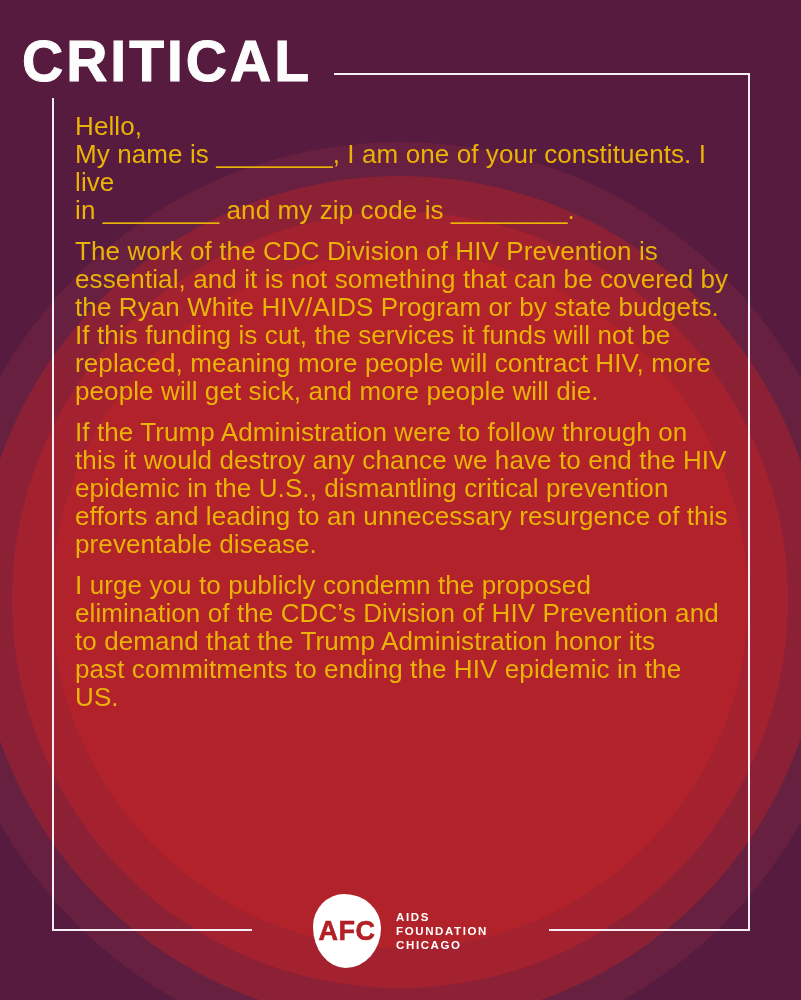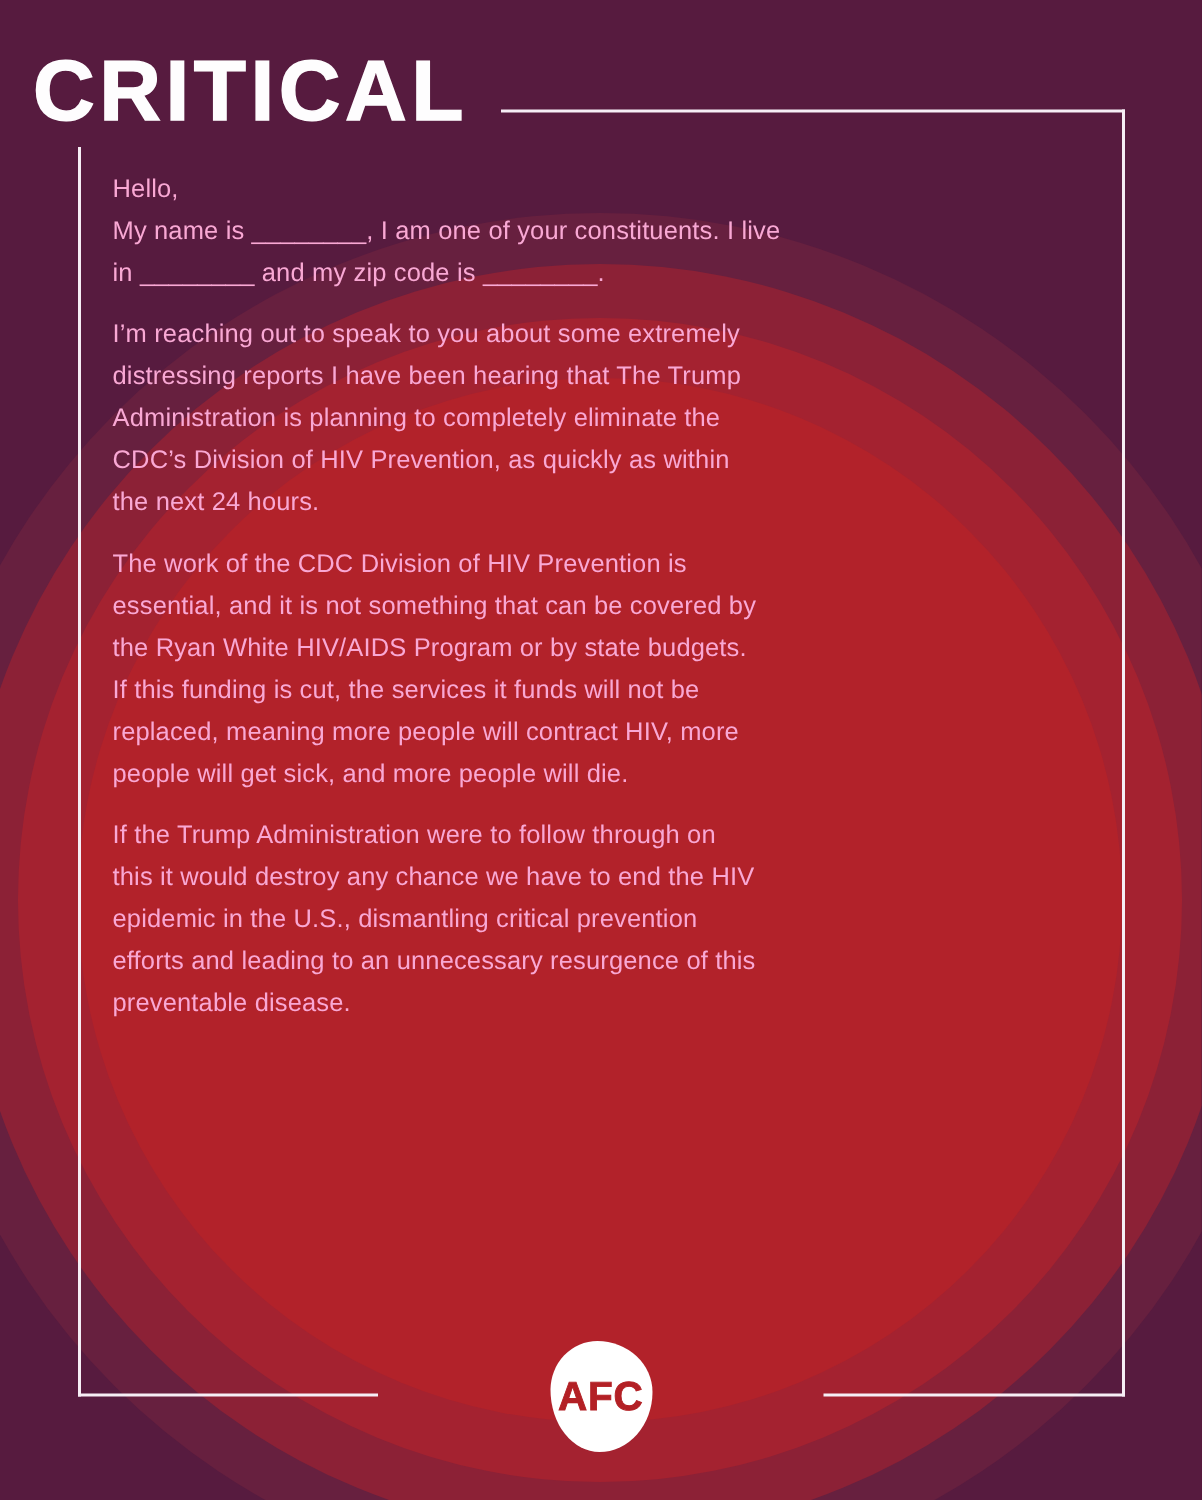--- a/index.html
+++ b/index.html
@@ -38,22 +38,22 @@
     letter-spacing: 3px;
     line-height: 74px;
     -webkit-text-stroke: 1px #fefdfe;
   }
 
   .script {
     position: absolute;
     left: 75px; top: 112px;
     width: 662px;
     z-index: 3;
-    color: #f9a8d4;
-    font-size: 17px;
+    color: #eab308;
+    font-size: 26px;
     line-height: 28px;
     letter-spacing: 0.1px;
   }
   .script p {
     margin: 0 0 13px 0;
     white-space: pre-line;
   }
 
   .logo-lockup {
     position: absolute;
@@ -108,35 +108,40 @@
 <div class="frame-line frame-bottom-right"></div>
 
 <h1 class="poster-title">
   <span>CRITICAL</span>
 </h1>
 
 <div class="script">
   <p>Hello,
 My name is ________, I am one of your constituents. I live
 in ________ and my zip code is ________.</p>
-  <p>I’m reaching out to speak to you about some extremely
-distressing reports I have been hearing that The Trump
-Administration is planning to completely eliminate the
-CDC’s Division of HIV Prevention, as quickly as within
-the next 24 hours.</p>
   <p>The work of the CDC Division of HIV Prevention is
 essential, and it is not something that can be covered by
 the Ryan White HIV/AIDS Program or by state budgets.
 If this funding is cut, the services it funds will not be
 replaced, meaning more people will contract HIV, more
 people will get sick, and more people will die.</p>
   <p>If the Trump Administration were to follow through on
 this it would destroy any chance we have to end the HIV
 epidemic in the U.S., dismantling critical prevention
 efforts and leading to an unnecessary resurgence of this
 preventable disease.</p>
+  <p>I urge you to publicly condemn the proposed
+elimination of the CDC’s Division of HIV Prevention and
+to demand that the Trump Administration honor its
+past commitments to ending the HIV epidemic in the
+US.</p>
 </div>
 
 <div class="logo-lockup">
   <div class="logo-blob">
     <span class="logo-monogram">AFC</span>
   </div>
+  <div class="logo-orgname">
+    <div>AIDS</div>
+    <div>Foundation</div>
+    <div>Chicago</div>
+  </div>
 </div>
 
 </body></html>

